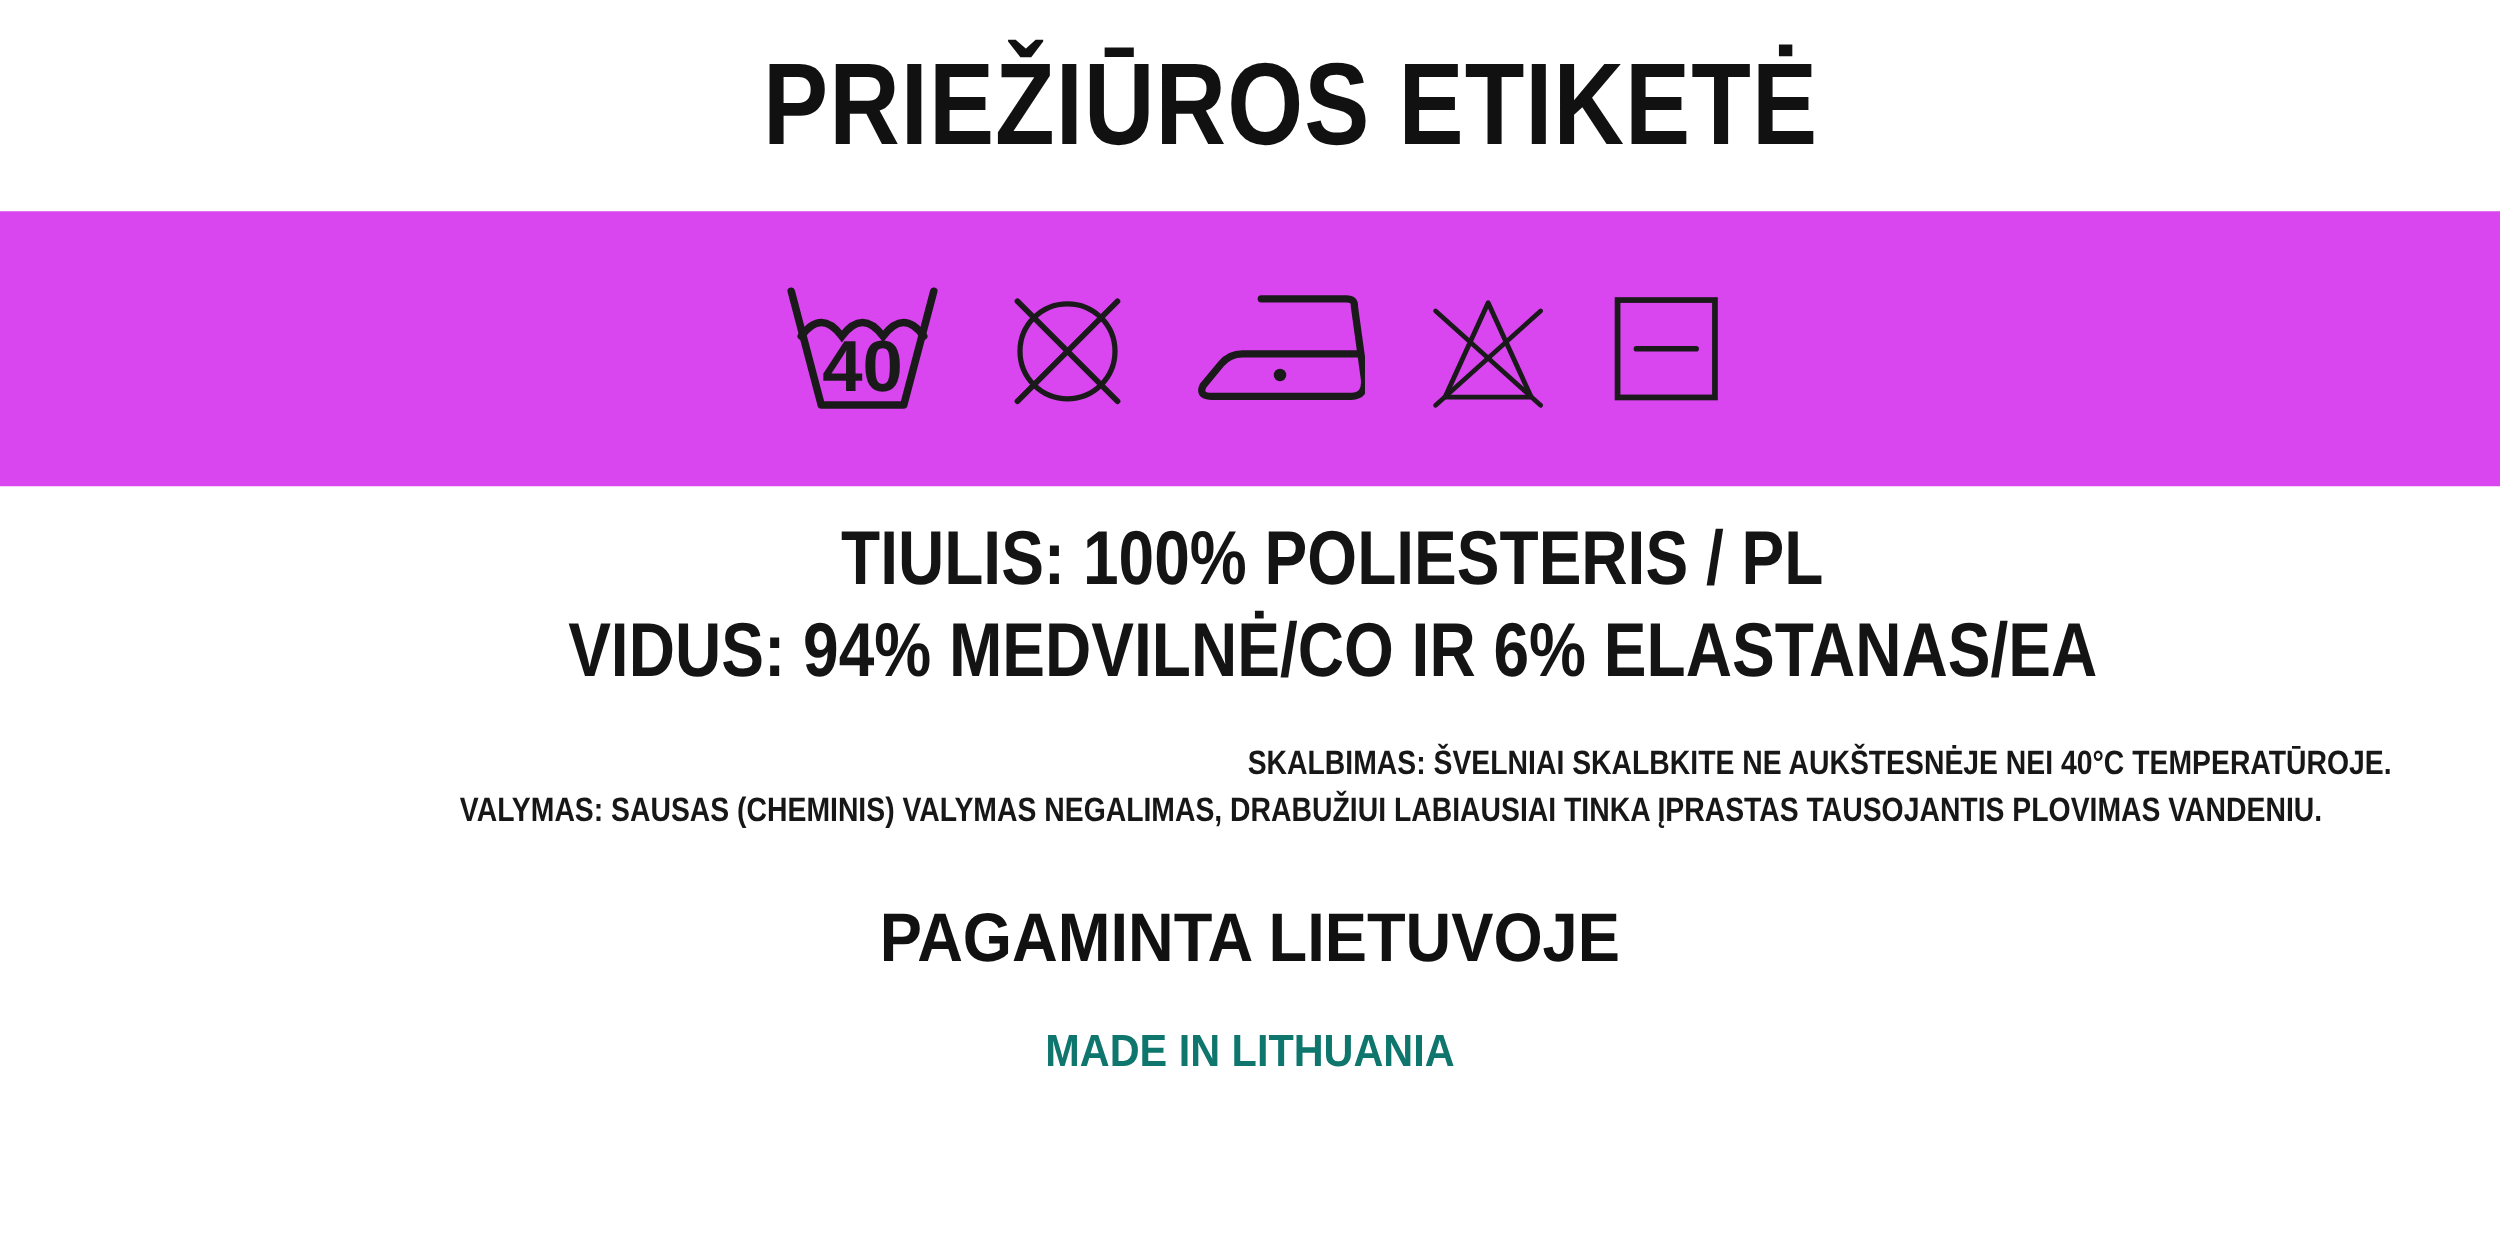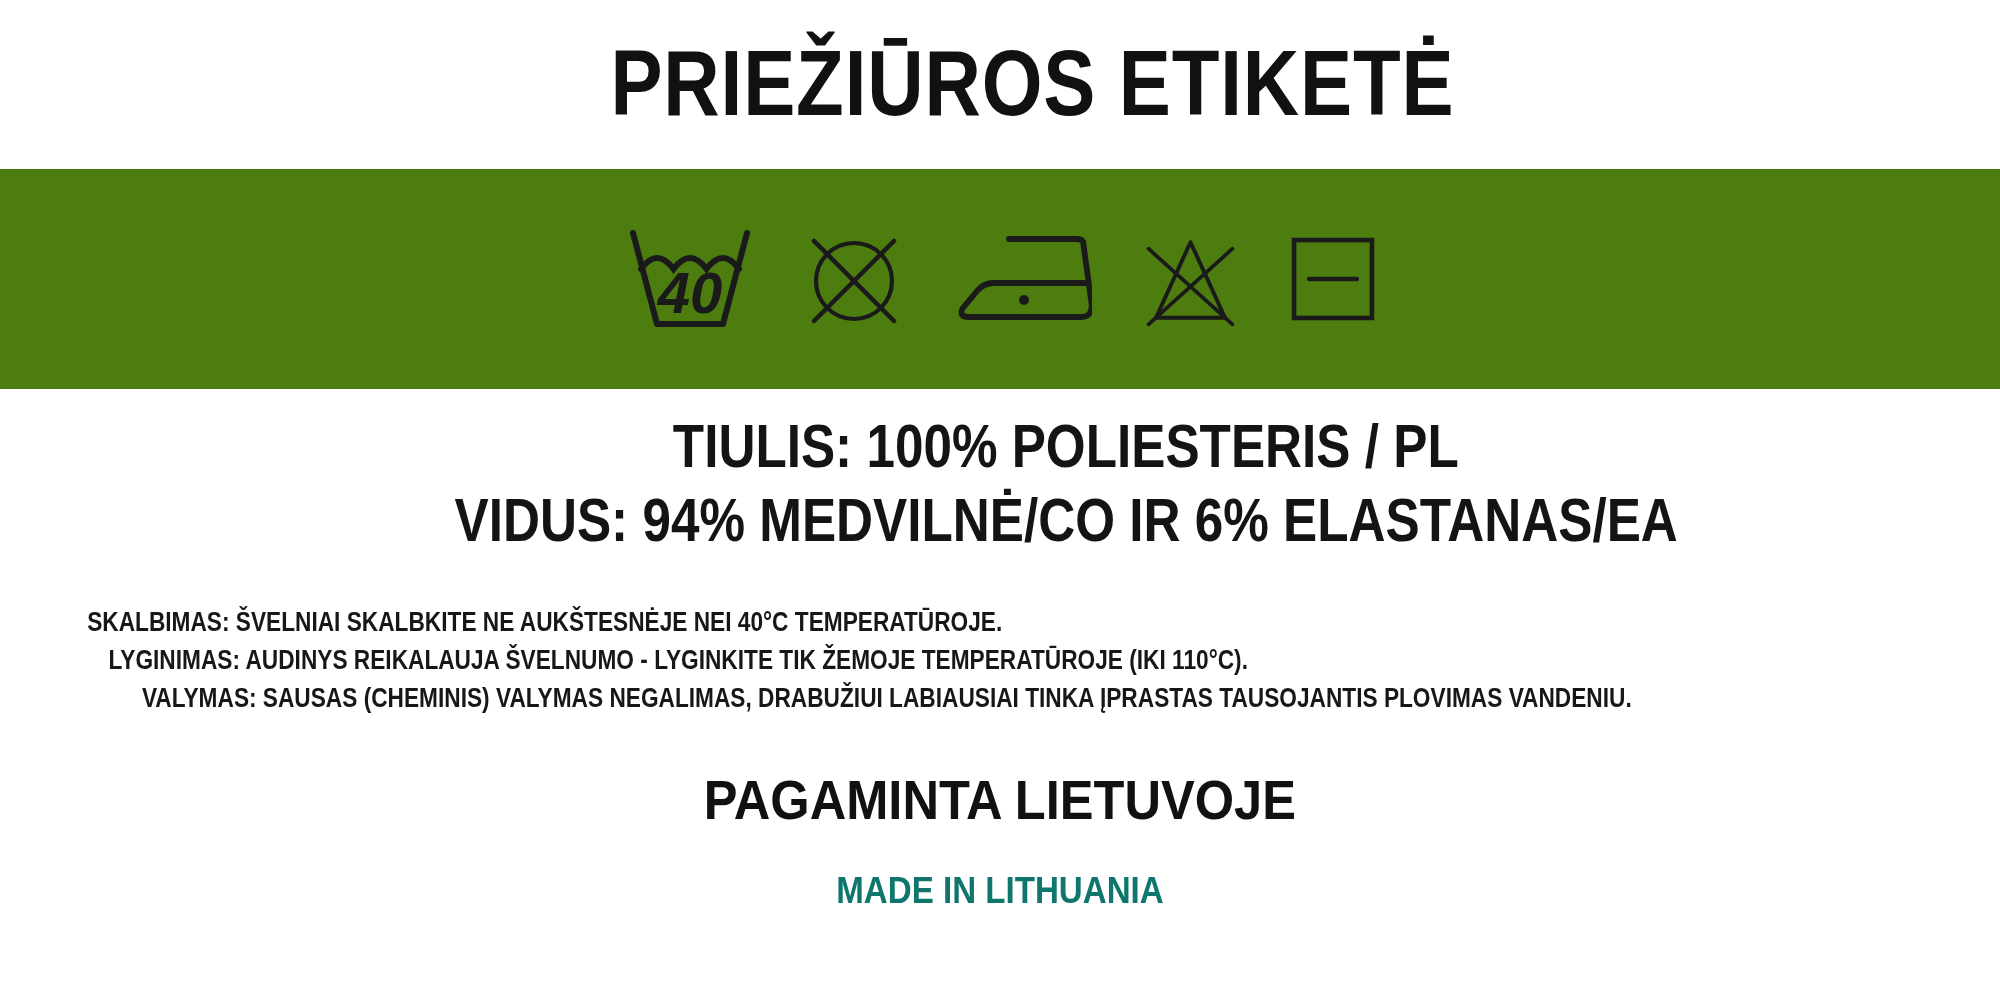--- a/index.html
+++ b/index.html
@@ -20,39 +20,39 @@
   .title-row {
     margin-top: 30px; height: 107px; line-height: 107px;
     text-align: center; position: relative; left: 32px;
   }
   .title-row .cx {
     font-size: 93px; font-weight: bold; letter-spacing: 1px; color: #111111;
   }
 
   .band {
     margin-top: 32px; height: 220px;
-    background: #4d7c0f;
-    display: flex; align-items: center; justify-content: center; gap: 50px; font-style: italic;
+    background: #d946ef;
+    display: flex; align-items: center; justify-content: center; gap: 50px;
   }
   .symbol { display: block; }
   .sym-stroke { stroke: #1a1a1a; fill: none; }
   .sym-fill { fill: #1a1a1a; stroke: none; }
   .tub-num {
     fill: #1a1a1a; stroke: none;
     font-family: "Liberation Sans", "DejaVu Sans", sans-serif;
     font-weight: bold; font-size: 58px; text-anchor: middle;
   }
 
   .comp {
     position: relative; left: 66px;
     margin-top: 20px; text-align: center;
     font-weight: bold; font-size: 61px; line-height: 74px; color: #141414;
   }
   .instr {
-    margin-top: 46px; text-align: left;
+    margin-top: 34px; text-align: right;
     font-weight: bold; font-size: 27px; line-height: 38px; color: #171717;
   }
   .made-lt {
     margin-top: 50px; text-align: center;
     font-weight: bold; font-size: 55px; line-height: 66px; color: #111111;
   }
   .made-en {
     margin-top: 36px; text-align: center;
     font-weight: bold; font-size: 36px; line-height: 44px; color: #0f766e;
   }
@@ -105,23 +105,20 @@
     <div>
       <span class="cx">VIDUS: 94% MEDVILNĖ/CO IR 6% ELASTANAS/EA</span>
     </div>
   </div>
 
   <div class="instr">
     <div>
       <span class="cx">SKALBIMAS: ŠVELNIAI SKALBKITE NE AUKŠTESNĖJE NEI 40°C TEMPERATŪROJE.</span>
     </div>
     <div>
-      <span class="cx">LYGINIMAS: AUDINYS REIKALAUJA ŠVELNUMO - LYGINKITE TIK ŽEMOJE TEMPERATŪROJE (IKI 110°C).</span>
-    </div>
-    <div>
       <span class="cx">VALYMAS: SAUSAS (CHEMINIS) VALYMAS NEGALIMAS, DRABUŽIUI LABIAUSIAI TINKA ĮPRASTAS TAUSOJANTIS PLOVIMAS VANDENIU.</span>
     </div>
   </div>
 
   <div class="made-lt">
     <span class="cx cx-wide">PAGAMINTA LIETUVOJE</span>
   </div>
 
   <div class="made-en">
     <span class="cx cx-wide">MADE IN LITHUANIA</span>

